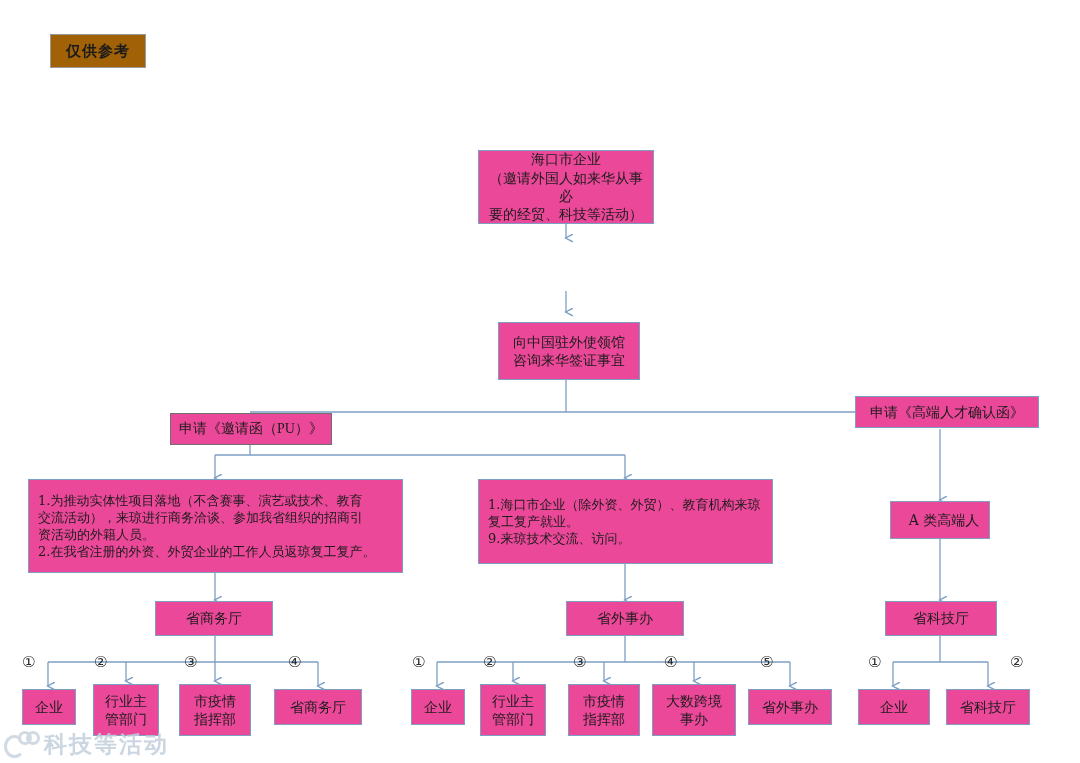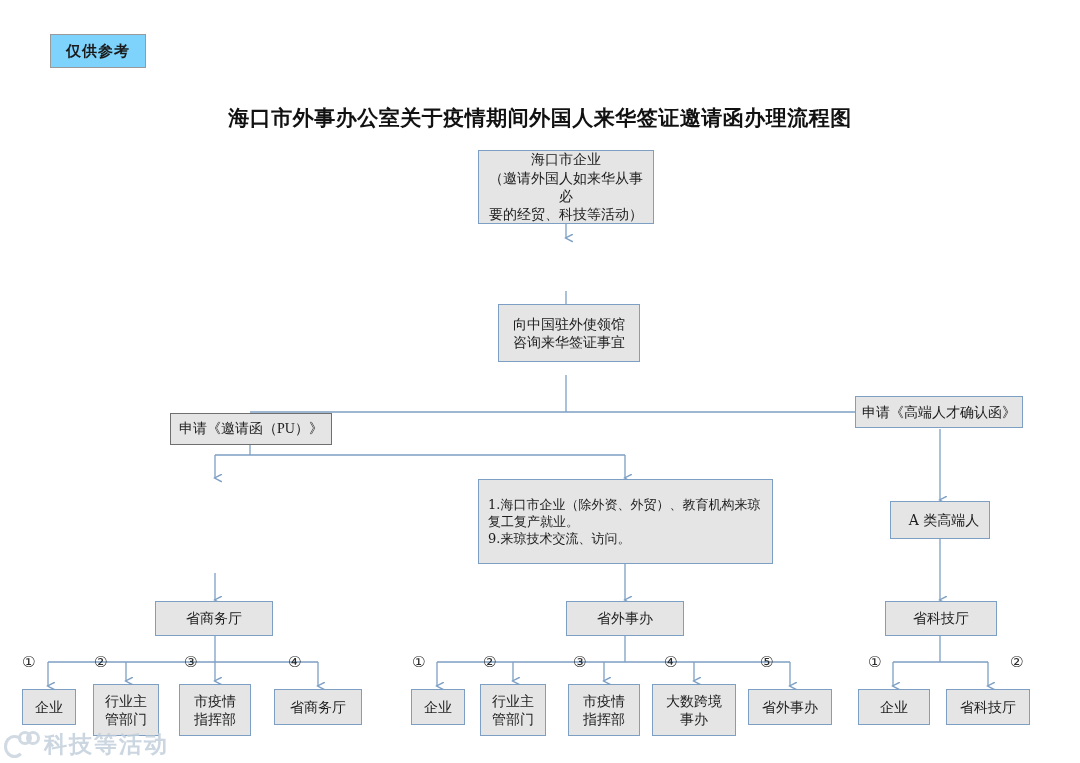--- a/index.html
+++ b/index.html
@@ -6,33 +6,33 @@
   body{
     width:1080px;height:763px;position:relative;overflow:hidden;
     font-family:"DejaVu Sans","Liberation Sans",sans-serif;
     color:#231f20;
   }
   #canvas{position:absolute;left:0;top:0;width:1080px;height:763px;}
   svg.wires{position:absolute;left:0;top:0;width:1080px;height:763px;pointer-events:none;}
 
   .badge{
     position:absolute;left:50px;top:34px;width:94px;height:32px;
-    border:1px solid #9a9a9a;background:#7dd3fc;
+    border:1px solid #9a9a9a;background:#a16207;
     display:flex;align-items:center;justify-content:center;
     font-size:15px;font-weight:bold;letter-spacing:1px;color:#1a1a1a;
   }
 
   .title{
     position:absolute;left:0;top:104px;width:1080px;text-align:center;
     font-size:21px;font-weight:bold;letter-spacing:.5px;color:#111;
     font-family:"DejaVu Serif","Liberation Serif",serif;
   }
 
   .box{
-    position:absolute;box-sizing:border-box;background:#e5e5e5;
+    position:absolute;box-sizing:border-box;background:#ec4899;
     border:1px solid #7d9fc4;
     display:flex;align-items:center;justify-content:center;
     text-align:center;line-height:1.32;color:#1c1c1c;
     font-family:"DejaVu Serif","Liberation Serif",serif;
   }
   .box.gray{border:1px solid #6f6f6f;}
   .box .inner{padding:3px 6px;white-space:pre-line;}
   .box.left .inner{text-align:left;width:100%;padding:5px 9px;}
   .f13{font-size:13px;}
   .f14{font-size:14px;}
@@ -115,42 +115,47 @@
       <path d="M893,662 L988,662"></path>
       <path d="M893,662 L893,686" marker-end="url(#ar)"></path>
       <path d="M988,662 L988,686" marker-end="url(#ar)"></path>
     </g>
   </svg>
 
   <div class="badge">
     <span>仅供参考</span>
   </div>
 
-  <div class="title">海口市外事办公室关于疫情期间外国人来华签证邀请函办理流程图</div>
 
   <div class="box f14" style="left:478px;top:150px;width:176px;height:74px;">
     <span class="inner">海口市企业
 （邀请外国人如来华从事必
 要的经贸、科技等活动）</span>
   </div>
 
 
-  <div class="box f14" style="left:498px;top:304px;width:142px;height:58px;">
+  <div class="box f14" style="left:498px;top:322px;width:142px;height:58px;">
     <span class="inner">向中国驻外使领馆
 咨询来华签证事宜</span>
   </div>
 
   <div class="box gray f14" style="left:170px;top:413px;width:162px;height:32px;font-family:Liberation Serif, serif;">
     <span class="inner">申请《邀请函（PU）》</span>
   </div>
 
-  <div class="box f14" style="left:855px;top:396px;width:168px;height:32px;">
+  <div class="box f14" style="left:855px;top:396px;width:184px;height:32px;">
     <span class="inner">申请《高端人才确认函》</span>
   </div>
 
+  <div class="box left f13" style="left:28px;top:479px;width:375px;height:94px;">
+    <span class="inner">1.为推动实体性项目落地（不含赛事、演艺或技术、教育
+交流活动），来琼进行商务洽谈、参加我省组织的招商引
+资活动的外籍人员。
+2.在我省注册的外资、外贸企业的工作人员返琼复工复产。</span>
+  </div>
 
   <div class="box left f13" style="left:478px;top:479px;width:295px;height:85px;">
     <span class="inner">1.海口市企业（除外资、外贸）、教育机构来琼
 复工复产就业。
 9.来琼技术交流、访问。</span>
   </div>
 
   <div class="box f14" style="left:890px;top:501px;width:100px;height:38px;padding-left:8px;">
     <span class="inner">A 类高端人</span>
   </div>

